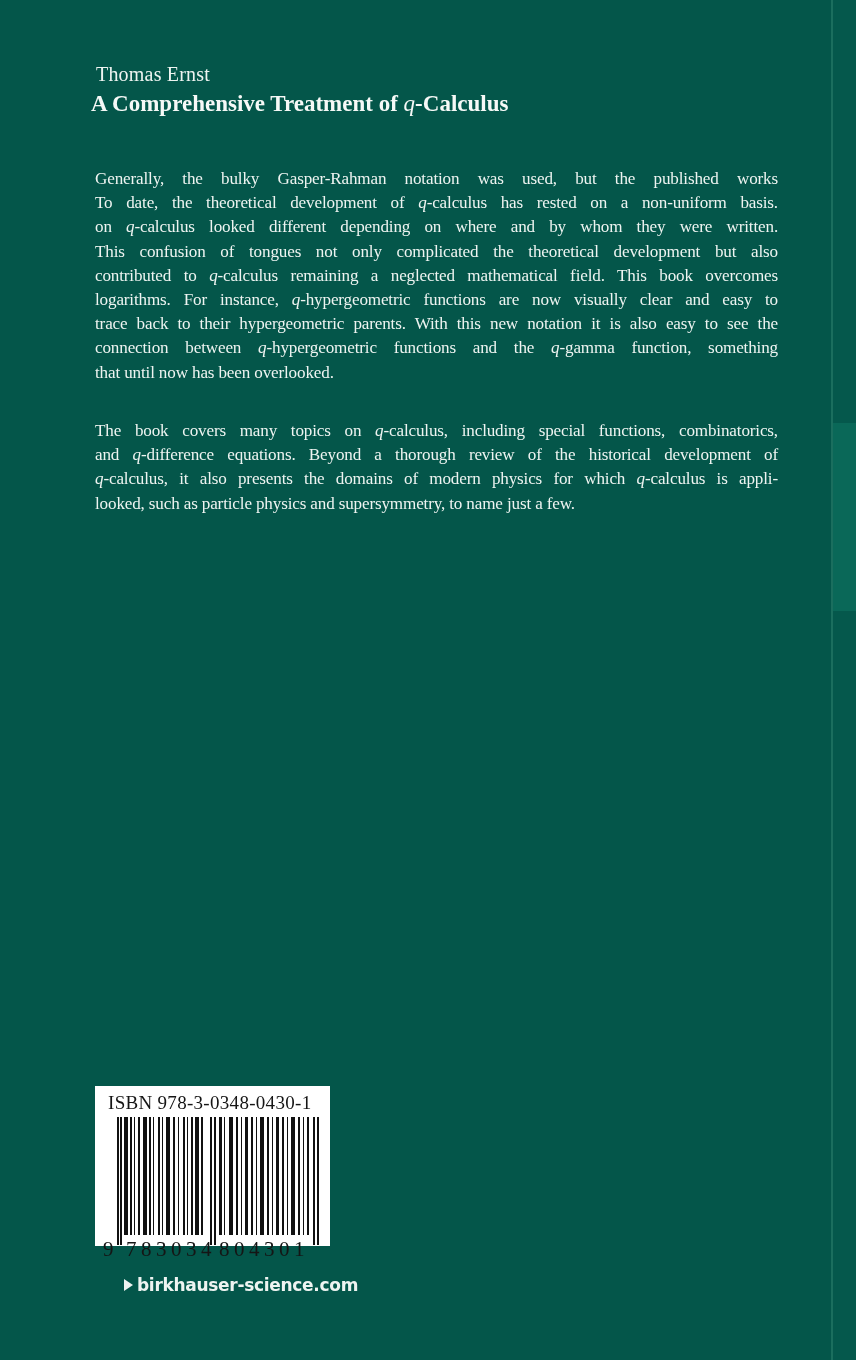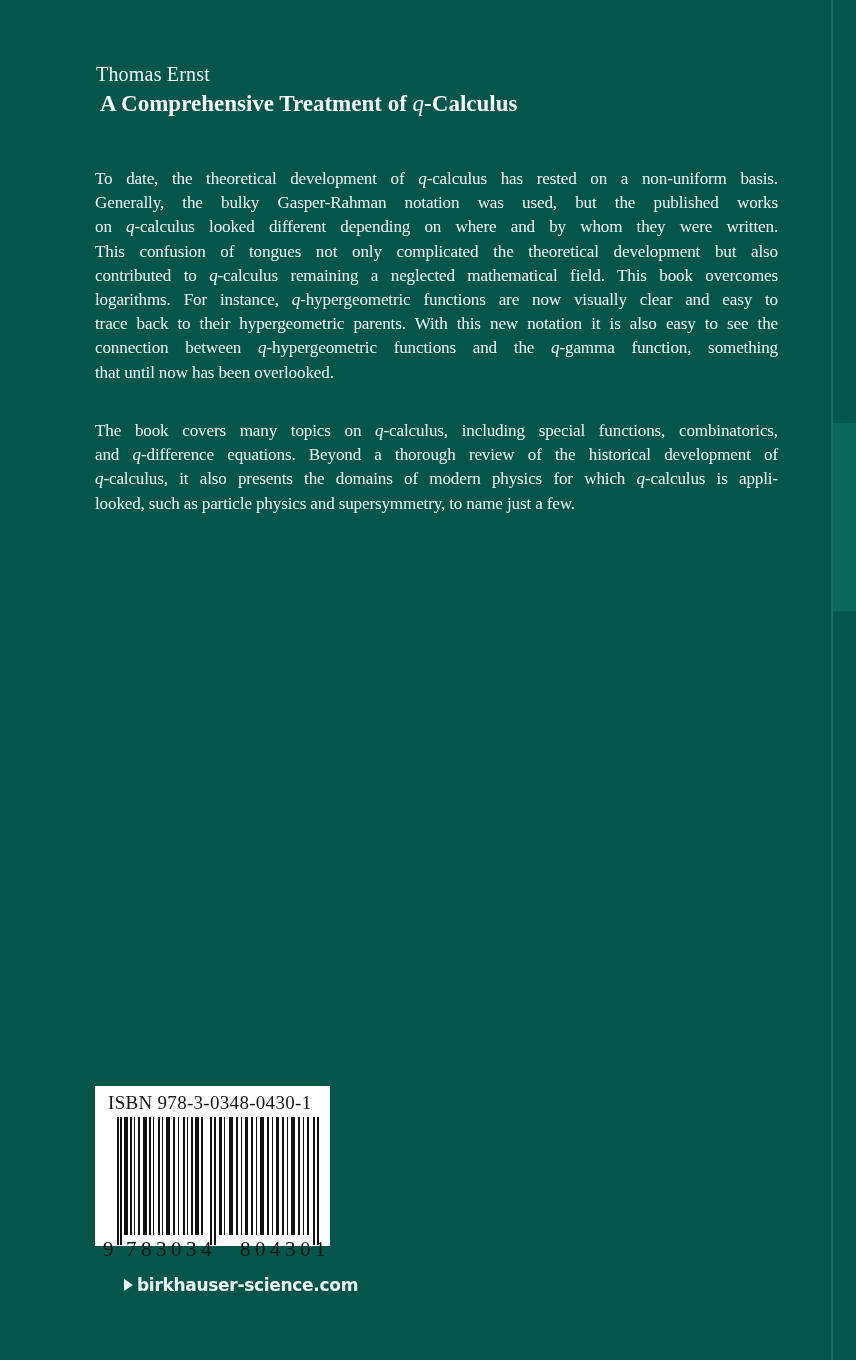--- a/index.html
+++ b/index.html
@@ -42,21 +42,21 @@
     .author {
       position: absolute;
       left: 96px;
       top: 63px;
       font-size: 20px;
       letter-spacing: 0.2px;
       color: #eef4f1;
     }
     .title {
       position: absolute;
-      left: 100px;
+      left: 91px;
       top: 91px;
       font-size: 23px;
       font-weight: bold;
       color: #f6f9f7;
       white-space: nowrap;
     }
     .title .q {
       font-style: italic;
       font-weight: normal;
     }
@@ -142,22 +142,22 @@
 <div class="spine-line"></div>
 <div class="spine-strip"></div>
 <div class="spine-block"></div>
 
 <div class="author">Thomas Ernst</div>
 
 <div class="title"><span>A Comprehensive Treatment of </span><span class="q">q</span><span>-Calculus</span></div>
 
 <div class="blurb p1">
   <p id="para1">
+      <span class="line">Generally, the bulky Gasper-Rahman notation was used, but the published works</span>
       <span class="line">To date, the theoretical development of <i>q</i>-calculus has rested on a non-uniform basis.</span>
-      <span class="line">Generally, the bulky Gasper-Rahman notation was used, but the published works</span>
       <span class="line">on <i>q</i>-calculus looked different depending on where and by whom they were written.</span>
       <span class="line">This confusion of tongues not only complicated the theoretical development but also</span>
       <span class="line">contributed to <i>q</i>-calculus remaining a neglected mathematical field. This book overcomes</span>
       <span class="line">logarithms. For instance, <i>q</i>-hypergeometric functions are now visually clear and easy to</span>
       <span class="line">trace back to their hypergeometric parents. With this new notation it is also easy to see the</span>
       <span class="line">connection between <i>q</i>-hypergeometric functions and the <i>q</i>-gamma function, something</span>
       <span class="line last">that until now has been overlooked.</span>
     </p>
 </div>
 <div class="blurb p2">
@@ -209,16 +209,16 @@
         <rect x="165" y="0" width="2" height="118"></rect>
         <rect x="170" y="0" width="1" height="118"></rect>
         <rect x="174" y="0" width="4" height="118"></rect>
         <rect x="181" y="0" width="2" height="118"></rect>
         <rect x="186" y="0" width="1" height="118"></rect>
         <rect x="190" y="0" width="2" height="118"></rect>
         <rect x="196" y="0" width="2" height="128"></rect>
         <rect x="200" y="0" width="2" height="128"></rect>
       </g>
   </svg>
-  <div class="ean-digits"><span style="margin-right:8px">9</span><span style="margin-right:24px">783034</span><span>804301</span></div>
+  <div class="ean-digits"><span style="margin-right:8px">9</span><span style="margin-right:3px">783034</span><span>804301</span></div>
 </div>
 
 <div class="website"><span class="arrow"></span><span>birkhauser-science.com</span></div>
 
 </body></html>

